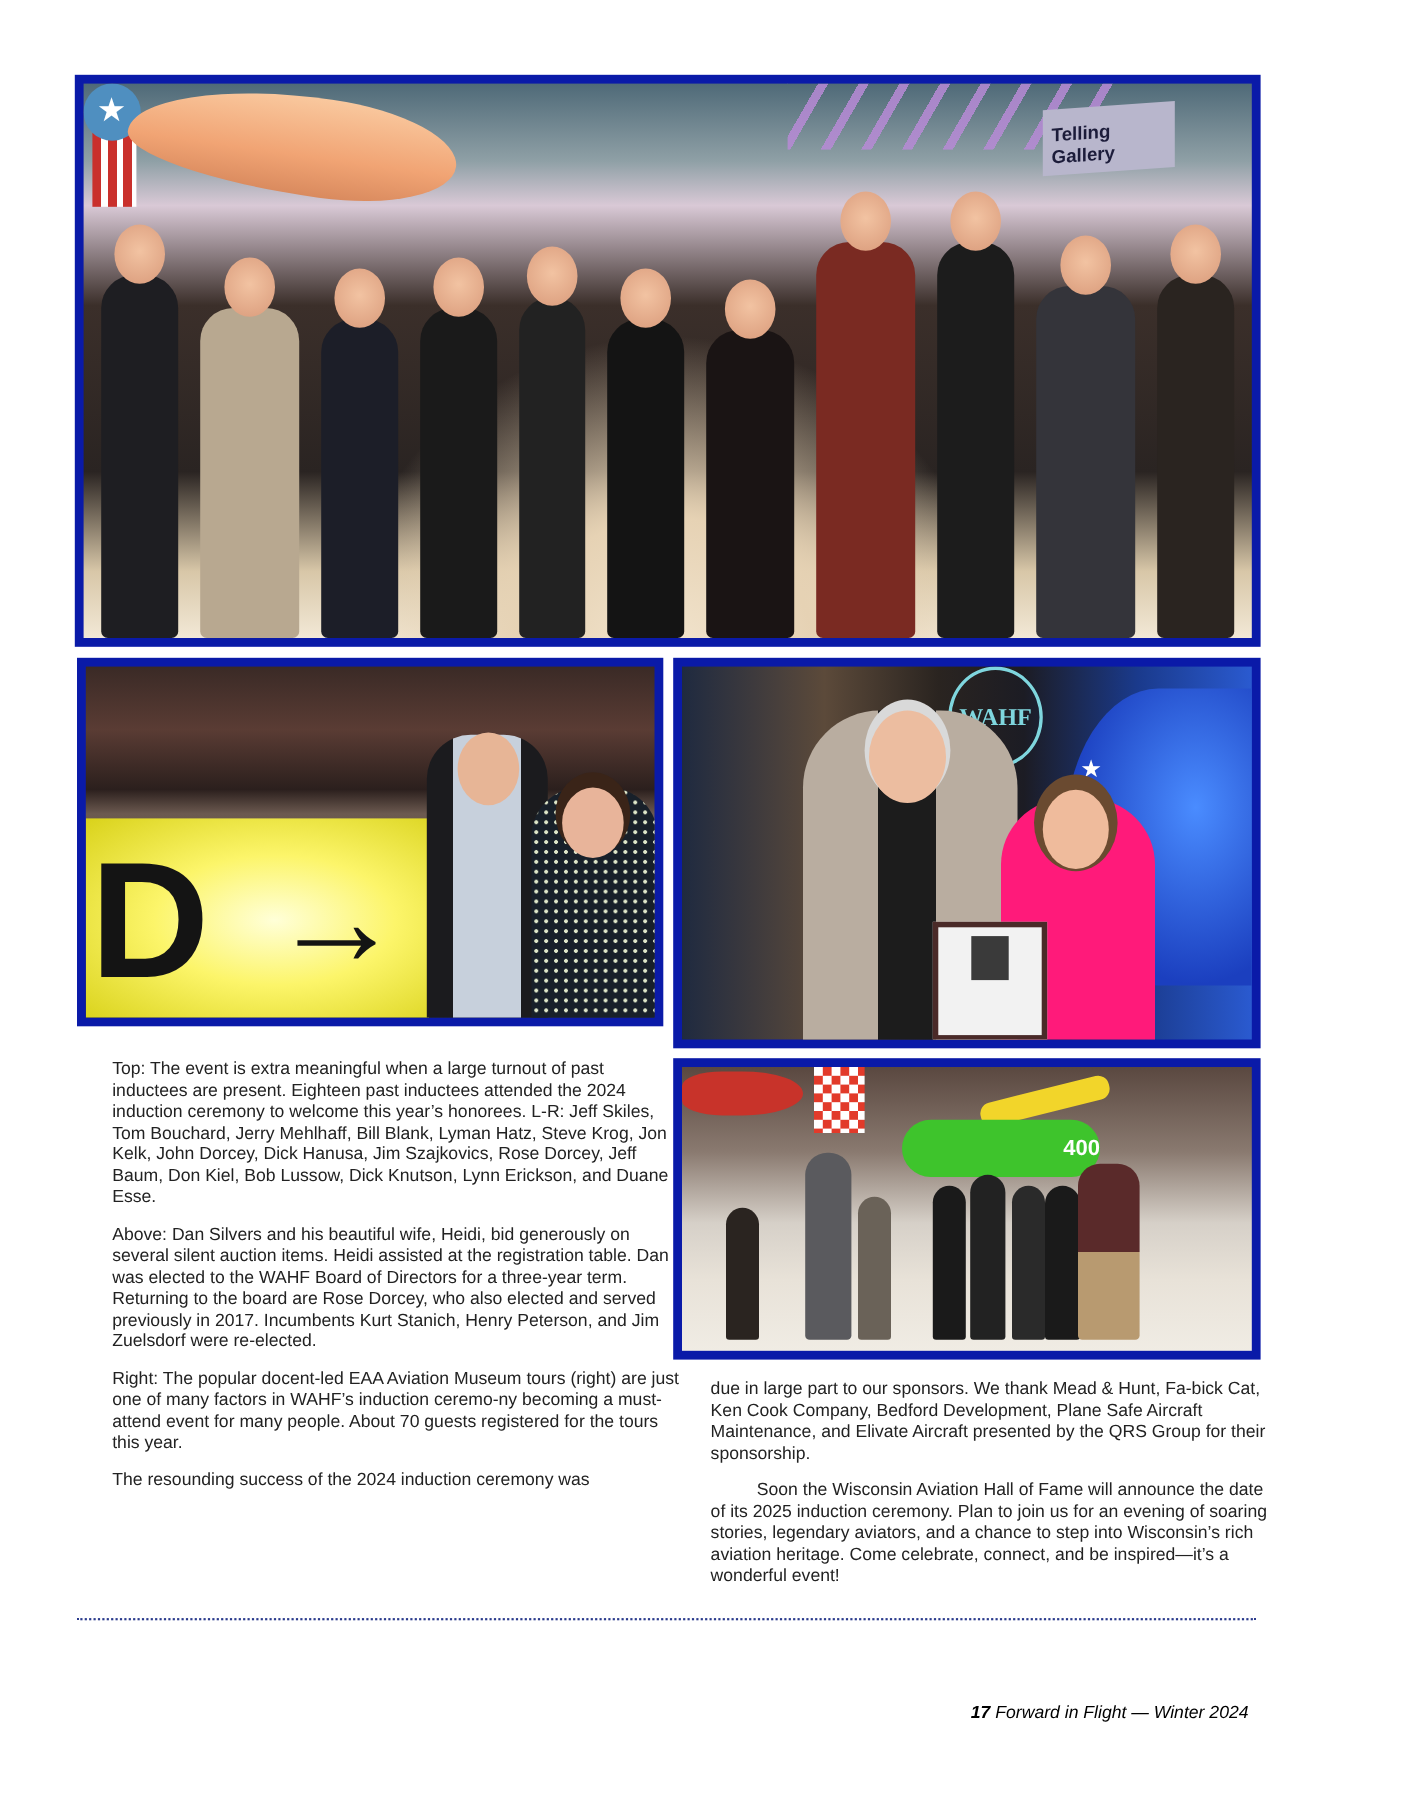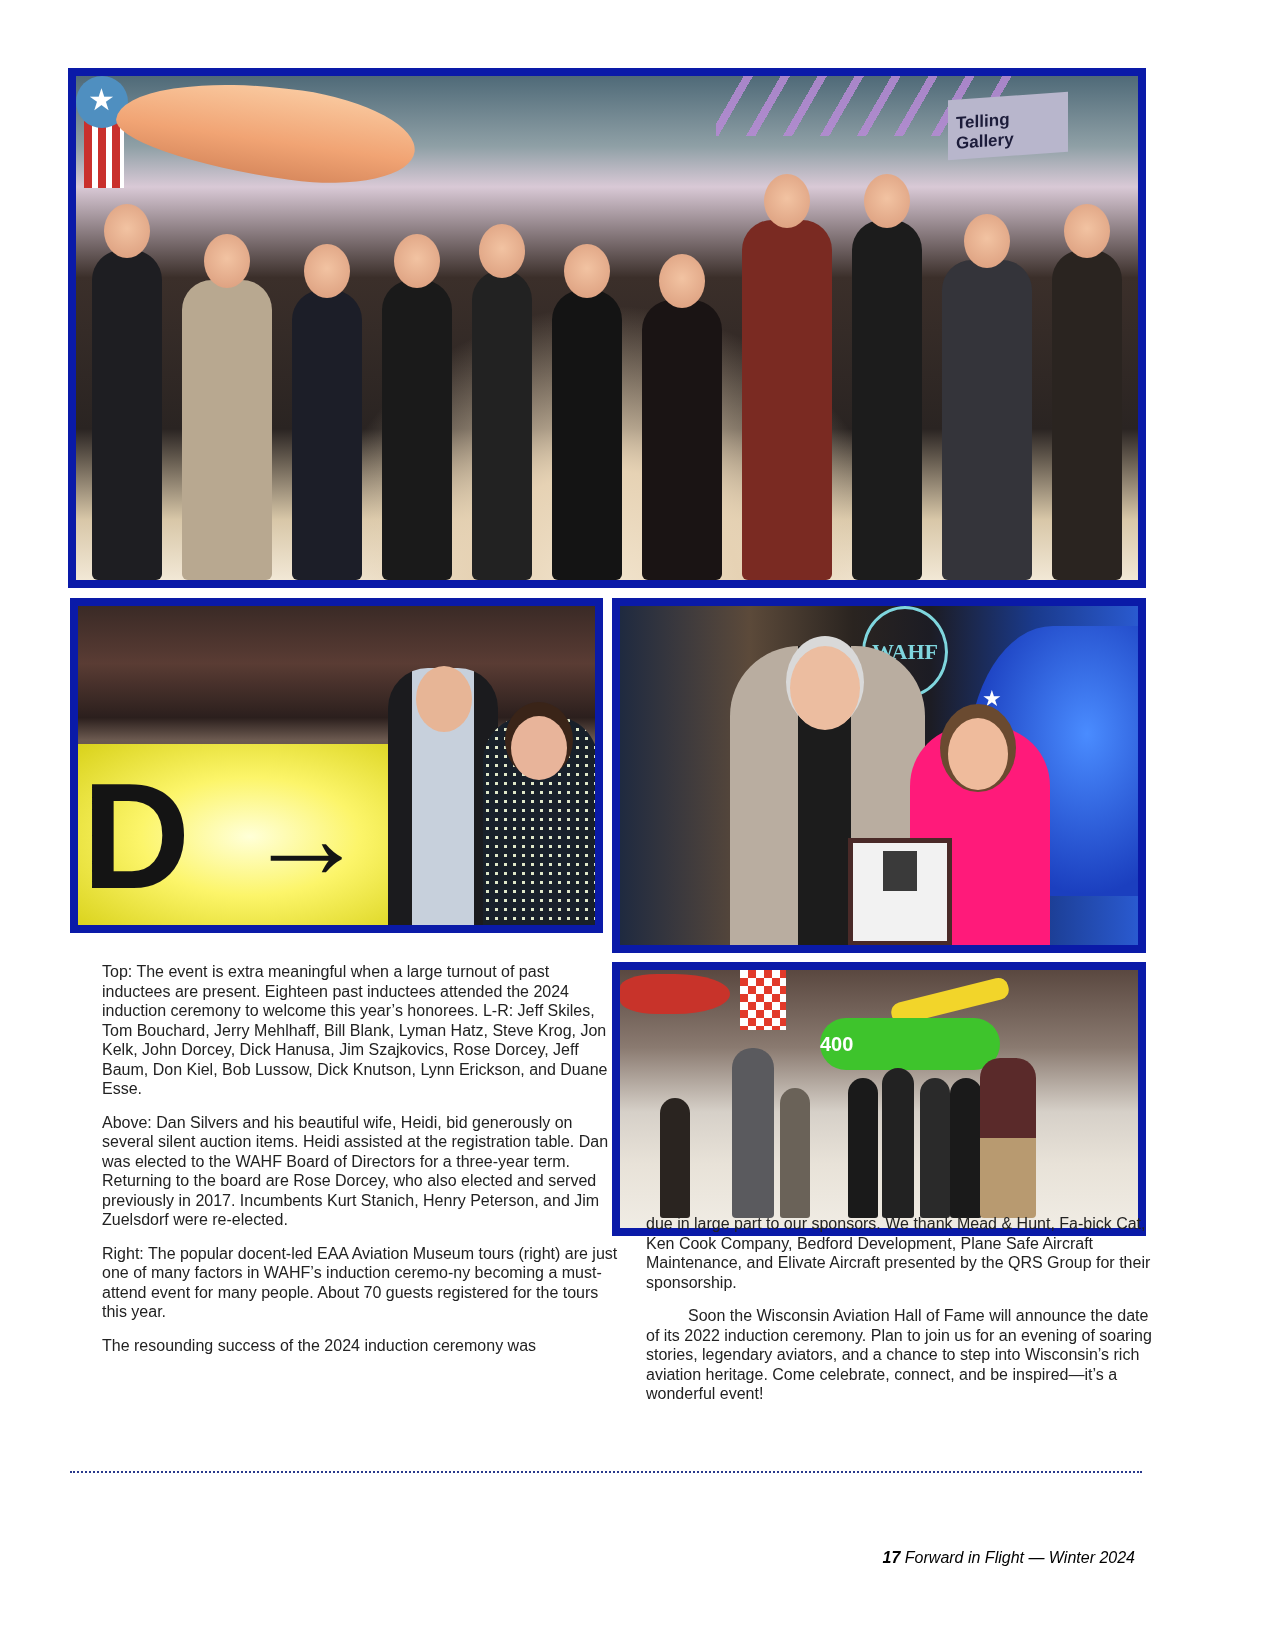--- a/index.html
+++ b/index.html
@@ -122,38 +122,38 @@
   .plaque .pic { position: absolute; left: 30px; top: 8px; width: 34px; height: 40px; background: #3a3a3a; }
 
   
   #photo-low-right { left: 612px; top: 962px; width: 534px; height: 274px; }
   #photo-low-right .inner {
     background: linear-gradient(180deg, #5a4840 0%, #8a7a70 30%, #d6d0c8 55%, #e8e2d8 75%, #f0ece4 100%);
   }
   .green-plane {
     position: absolute; left: 200px; top: 48px; width: 180px; height: 52px;
     background: #3ec42c; border-radius: 40px; color: #fff; font-weight: bold;
-    font-size: 20px; text-align: left; line-height: 52px;
+    font-size: 20px; text-align: right; line-height: 52px;
   }
   .yellow-wing { position: absolute; left: 270px; top: 20px; width: 120px; height: 22px; background: #f2d52a; transform: rotate(-14deg); border-radius: 10px; }
   .checker {
     position: absolute; left: 120px; top: 0; width: 46px; height: 60px;
     background: repeating-conic-gradient(#e23a2a 0 25%, #ffffff 0 50%) 0 0/16px 16px;
   }
   .red-plane { position: absolute; left: 0; top: 4px; width: 110px; height: 40px; background: #c8332a; border-radius: 40% 60% 60% 40%; }
   .tour-person { position: absolute; bottom: 10px; border-radius: 20px 20px 4px 4px; }
 
   
   .col-text {
     position: absolute; font-size: 16px; line-height: 19.5px; color: #222;
     font-family: "Liberation Sans", sans-serif;
     margin-left: 24px;
   }
   #col-left { left: 78px; top: 962px; width: 520px; }
-  #col-right { left: 622px; top: 1214px; width: 520px; }
+  #col-right { left: 622px; top: 1253px; width: 520px; }
   .col-text p { margin-bottom: 14px; }
   .col-text p.indent { text-indent: 42px; }
 
   .dotted-rule {
     position: absolute; left: 70px; top: 1471px; width: 1072px; height: 0;
     border-top: 2px dotted #2a3a8c;
   }
   .footer {
     position: absolute; right: 140px; top: 1549px; font-size: 16px; font-style: italic; color: #000000;
     font-family: "Liberation Sans", sans-serif;
@@ -262,21 +262,21 @@
 
 <div class="col-text" id="col-left">
   <p>Top: The event is extra meaningful when a large turnout of past inductees are present. Eighteen past inductees attended the 2024 induction ceremony to welcome this year’s honorees. L-R: Jeff Skiles, Tom Bouchard, Jerry Mehlhaff, Bill Blank, Lyman Hatz, Steve Krog, Jon Kelk, John Dorcey, Dick Hanusa, Jim Szajkovics, Rose Dorcey, Jeff Baum, Don Kiel, Bob Lussow, Dick Knutson, Lynn Erickson, and Duane Esse.</p>
   <p>Above: Dan Silvers and his beautiful wife, Heidi, bid generously on several silent auction items. Heidi assisted at the registration table. Dan was elected to the WAHF Board of Directors for a three-year term. Returning to the board are Rose Dorcey, who also elected and served previously in 2017. Incumbents Kurt Stanich, Henry Peterson, and Jim Zuelsdorf were re-elected.</p>
   <p>Right: The popular docent-led EAA Aviation Museum tours (right) are just one of many factors in WAHF’s induction ceremo-ny becoming a must-attend event for many people. About 70 guests registered for the tours this year.</p>
   <p>The resounding success of the 2024 induction ceremony was</p>
 </div>
 
 <div class="col-text" id="col-right">
   <p>due in large part to our sponsors. We thank Mead &amp; Hunt, Fa-bick Cat, Ken Cook Company, Bedford Development, Plane Safe Aircraft Maintenance, and Elivate Aircraft presented by the QRS Group for their sponsorship.</p>
-  <p class="indent">Soon the Wisconsin Aviation Hall of Fame will announce the date of its 2022 induction ceremony. Plan to join us for an evening of soaring stories, legendary aviators, and a chance to step into Wisconsin’s rich aviation heritage. Come celebrate, connect, and be inspired—it’s a wonderful event!</p>
+  <p class="indent">Soon the Wisconsin Aviation Hall of Fame will announce the date of its 2025 induction ceremony. Plan to join us for an evening of soaring stories, legendary aviators, and a chance to step into Wisconsin’s rich aviation heritage. Come celebrate, connect, and be inspired—it’s a wonderful event!</p>
 </div>
 
 <div class="dotted-rule"></div>
 
 <div class="footer">
   <b>17</b>
   <span>Forward in Flight — Winter 2024</span>
 </div>
 
 </body></html>

